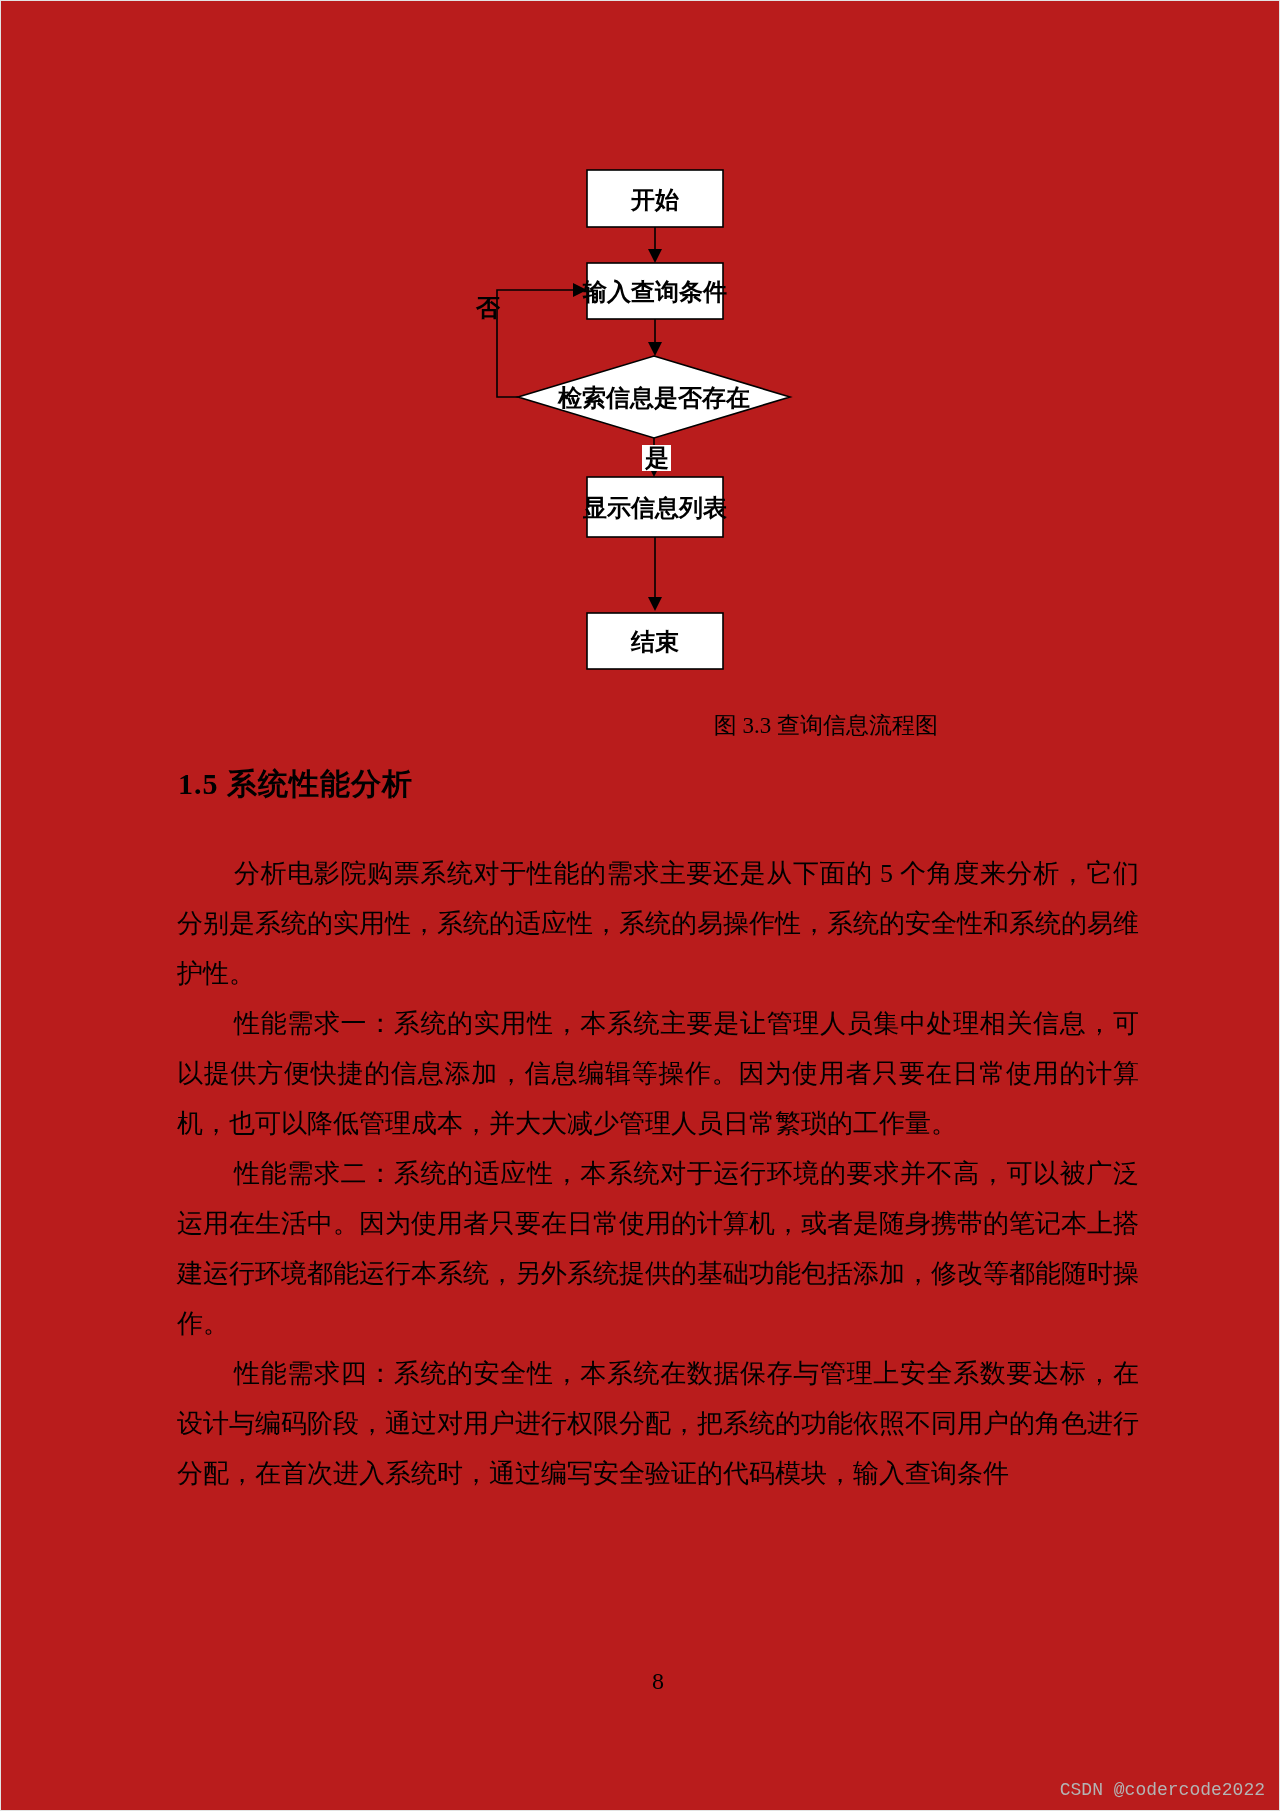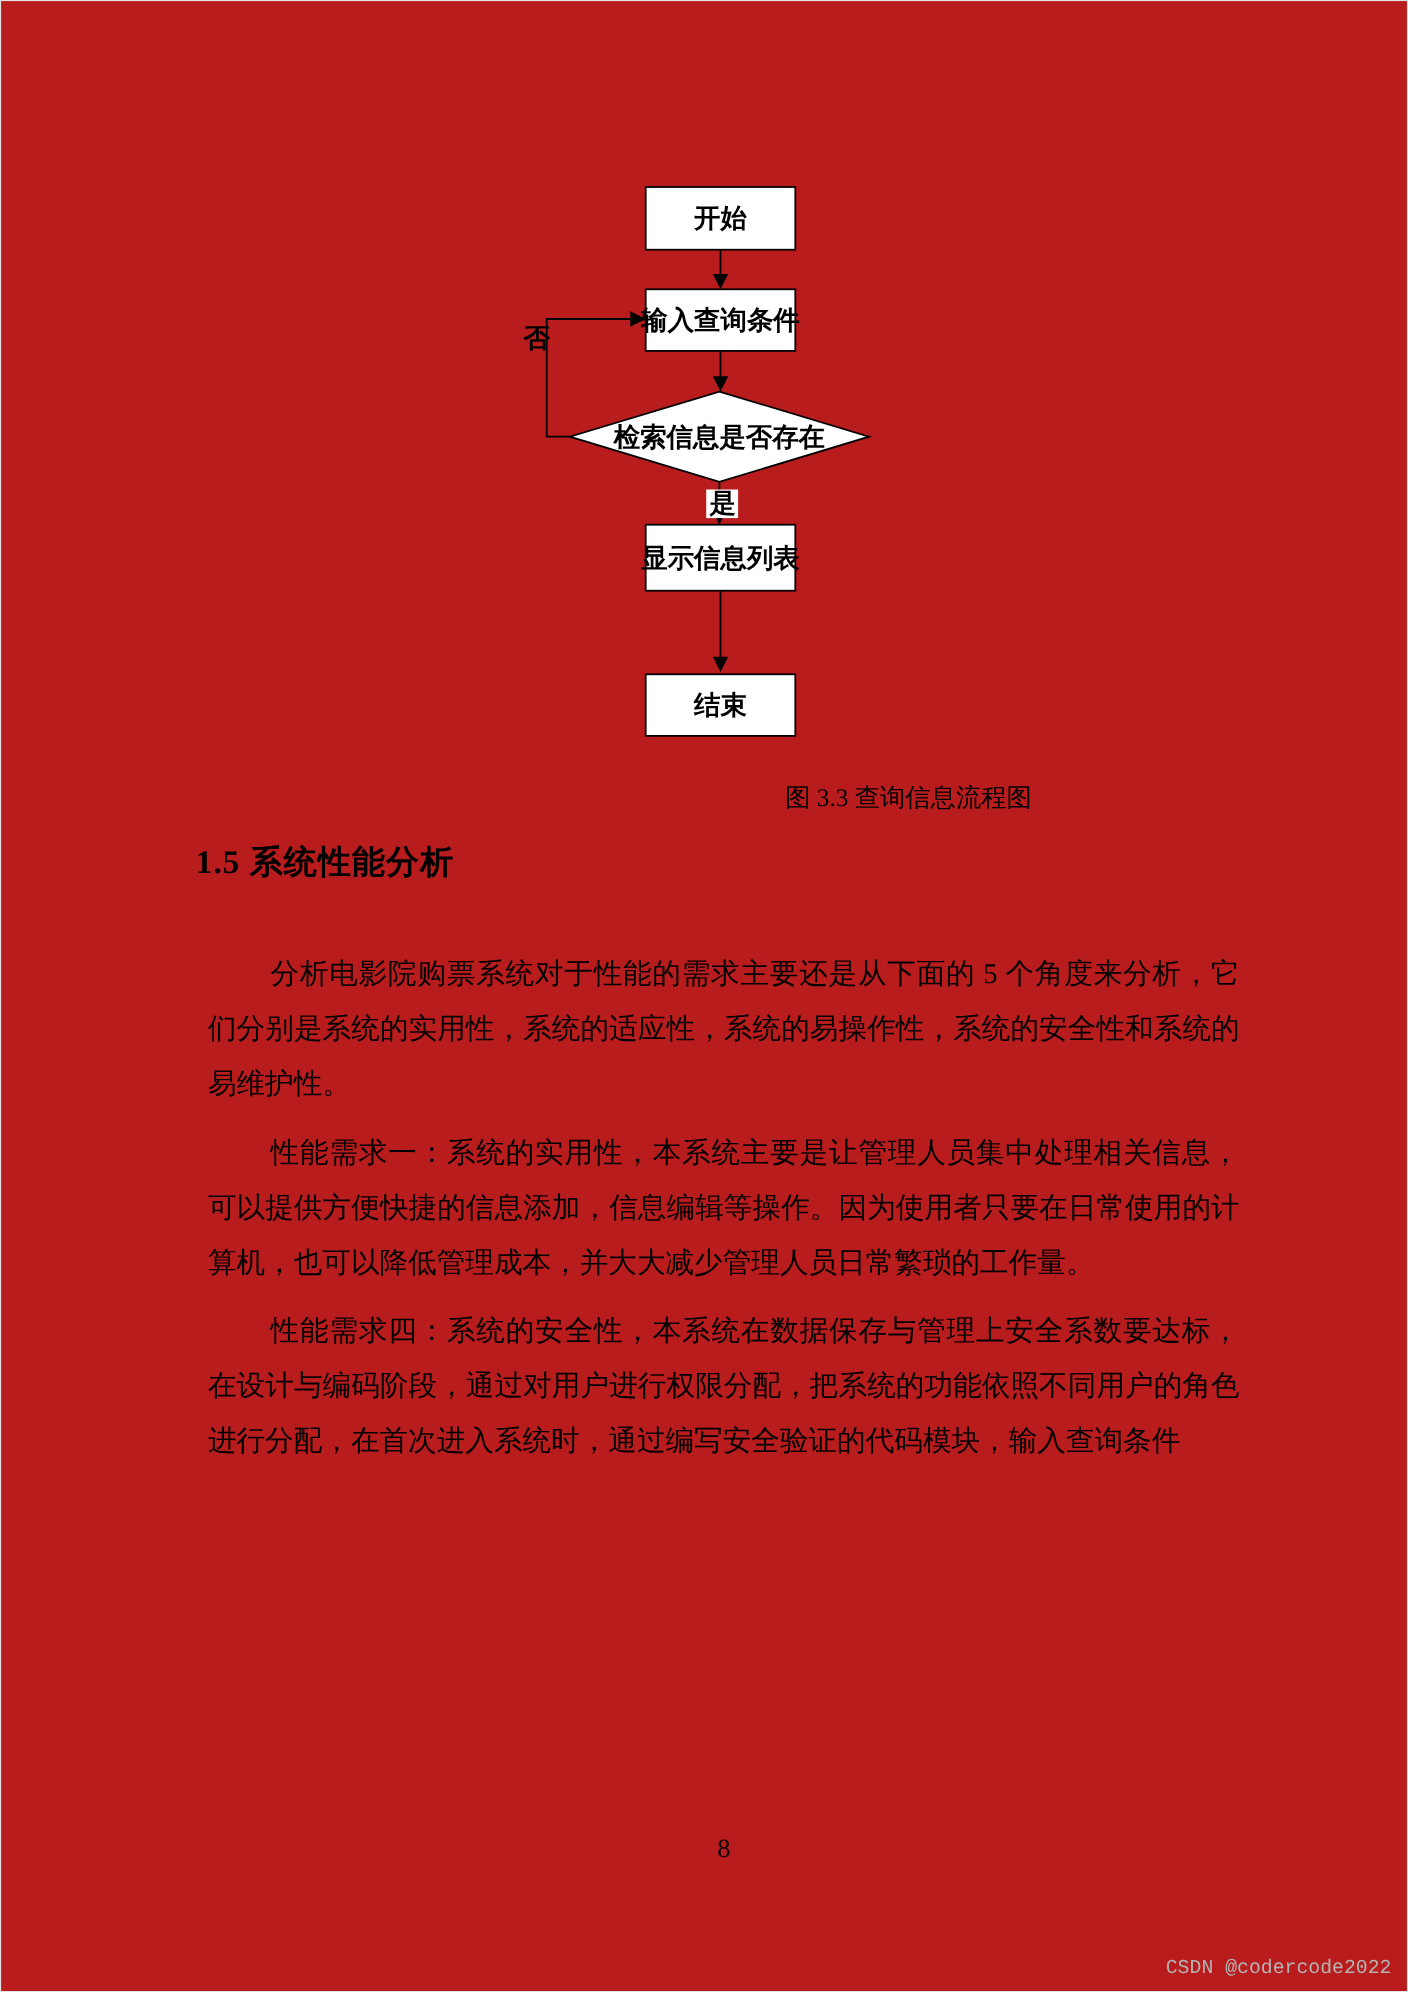--- a/index.html
+++ b/index.html
@@ -62,21 +62,21 @@
     position: absolute;
     left: 176px;
     top: 848px;
     width: 962px;
     font-size: 26px;
     line-height: 50px;
     text-align: justify;
   }
   .body-text p {
     text-indent: 57px;
-    margin: 12px;
+    margin: 0;
   }
   .page-number {
     position: absolute;
     left: 176px;
     top: 1667px;
     width: 962px;
     text-align: center;
     font-size: 24px;
   }
   .watermark {
@@ -129,20 +129,21 @@
     <text x="224" y="491">结束</text>
   </svg>
 
   <div class="fig-caption">图 3.3  查询信息流程图</div>
 
   <h2 class="section-heading">1.5 系统性能分析</h2>
 
   <div class="body-text">
     <p>分析电影院购票系统对于性能的需求主要还是从下面的 5 个角度来分析，它们分别是系统的实用性，系统的适应性，系统的易操作性，系统的安全性和系统的易维护性。</p>
     <p>性能需求一：系统的实用性，本系统主要是让管理人员集中处理相关信息，可以提供方便快捷的信息添加，信息编辑等操作。因为使用者只要在日常使用的计算机，也可以降低管理成本，并大大减少管理人员日常繁琐的工作量。</p>
+    <p>性能需求二：系统的适应性，本系统对于运行环境的要求并不高，可以被广泛运用在生活中。因为使用者只要在日常使用的计算机，或者是随身携带的笔记本上搭建运行环境都能运行本系统，另外系统提供的基础功能包括添加，修改等都能随时操作。</p>
     <p>性能需求四：系统的安全性，本系统在数据保存与管理上安全系数要达标，在设计与编码阶段，通过对用户进行权限分配，把系统的功能依照不同用户的角色进行分配，在首次进入系统时，通过编写安全验证的代码模块，输入查询条件</p>
   </div>
 
   <div class="page-number">8</div>
 
   <div class="watermark">CSDN @codercode2022</div>
 
 </div>
 
 </body></html>

